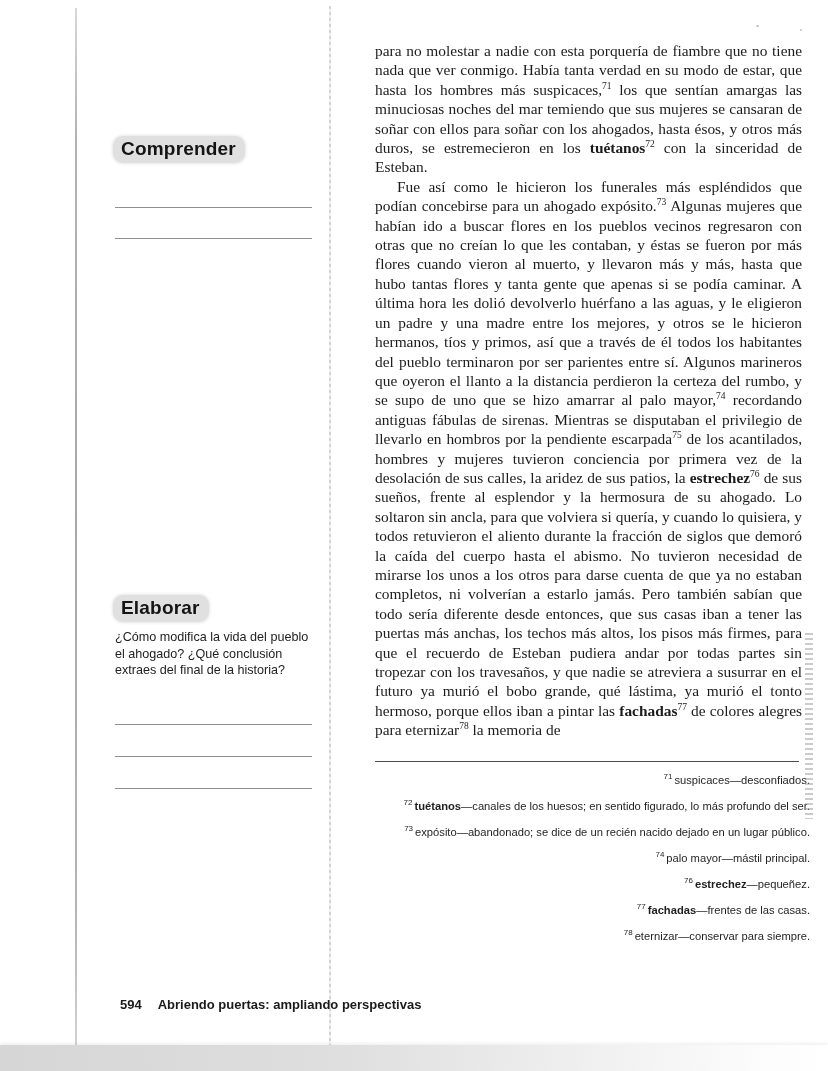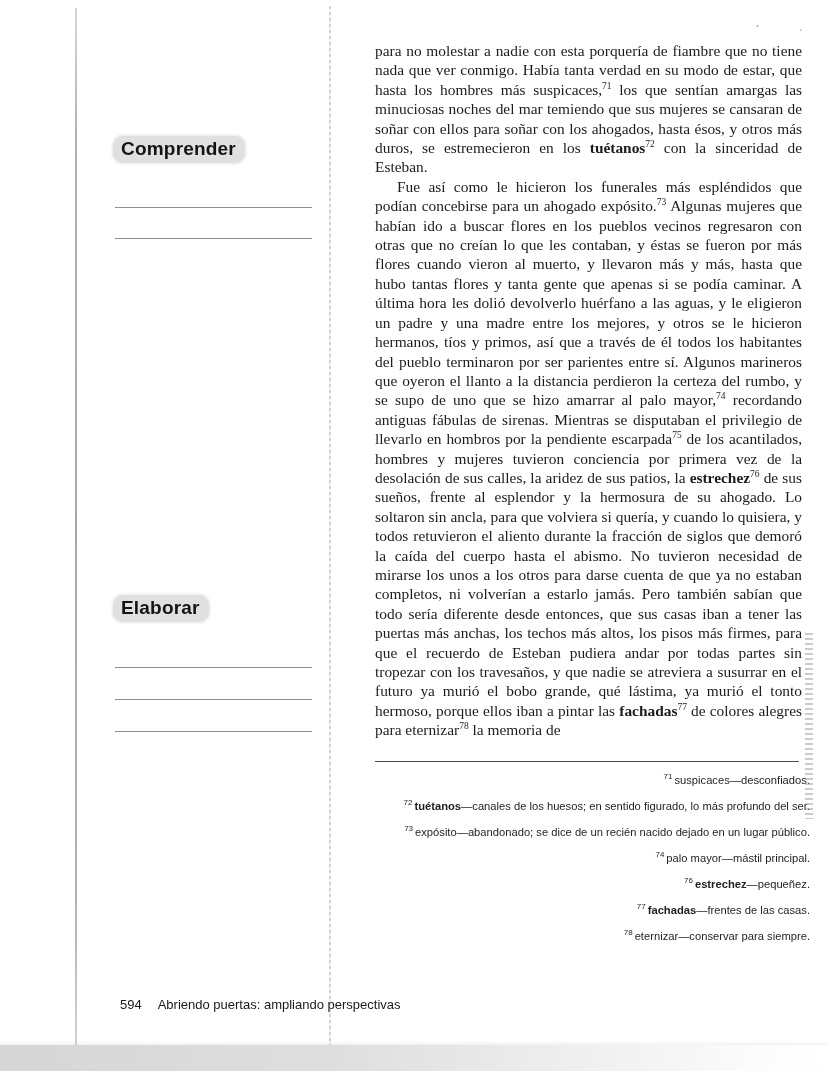--- a/index.html
+++ b/index.html
@@ -76,21 +76,21 @@
     font-size:11.2px;line-height:14.5px;color:#1f1f1f;
     padding-left:14px;text-indent:-14px;
     margin:0 0 11.5px 0;
   }
   .footnote sup{font-size:8px;line-height:0;margin-right:2px;}
   .footnote .term.bold{font-weight:bold;}
 
   
   .page-footer{
     position:absolute;left:120px;top:997px;
-    font-size:13px;font-weight:normal;color:#1a1a1a;
+    font-size:13px;font-weight:bold;color:#1a1a1a;
   }
   .page-footer .page-num{margin-right:16px;}
 </style>
 </head>
 <body>
 
 <div class="page">
 
   <div class="left-rule"></div>
   <div class="mid-rule"></div>
@@ -99,20 +99,21 @@
     <section class="note comprender">
       <span class="pill">Comprender</span>
       <div class="blanks">
           <div class="blank-line"></div>
           <div class="blank-line"></div>
         </div>
     </section>
 
     <section class="note elaborar">
       <span class="pill">Elaborar</span>
+      <p class="question">¿Cómo modifica la vida del pueblo el ahogado? ¿Qué conclusión extraes del final de la historia?</p>
       <div class="blanks">
           <div class="blank-line"></div>
           <div class="blank-line"></div>
           <div class="blank-line"></div>
         </div>
     </section>
   </aside>
 
   <main class="text-col" id="paragraphs">
       <p class="story-para"><span>para no molestar a nadie con esta porquería de fiambre que no tiene nada que ver conmigo. Había tanta verdad en su modo de estar, que hasta los hombres más suspicaces,</span><sup>71</sup><span> los que sentían amargas las minuciosas noches del mar temiendo que sus mujeres se cansaran de soñar con ellos para soñar con los ahogados, hasta ésos, y otros más duros, se estremecieron en los </span><b>tuétanos</b><sup>72</sup><span> con la sinceridad de Esteban.</span></p>

